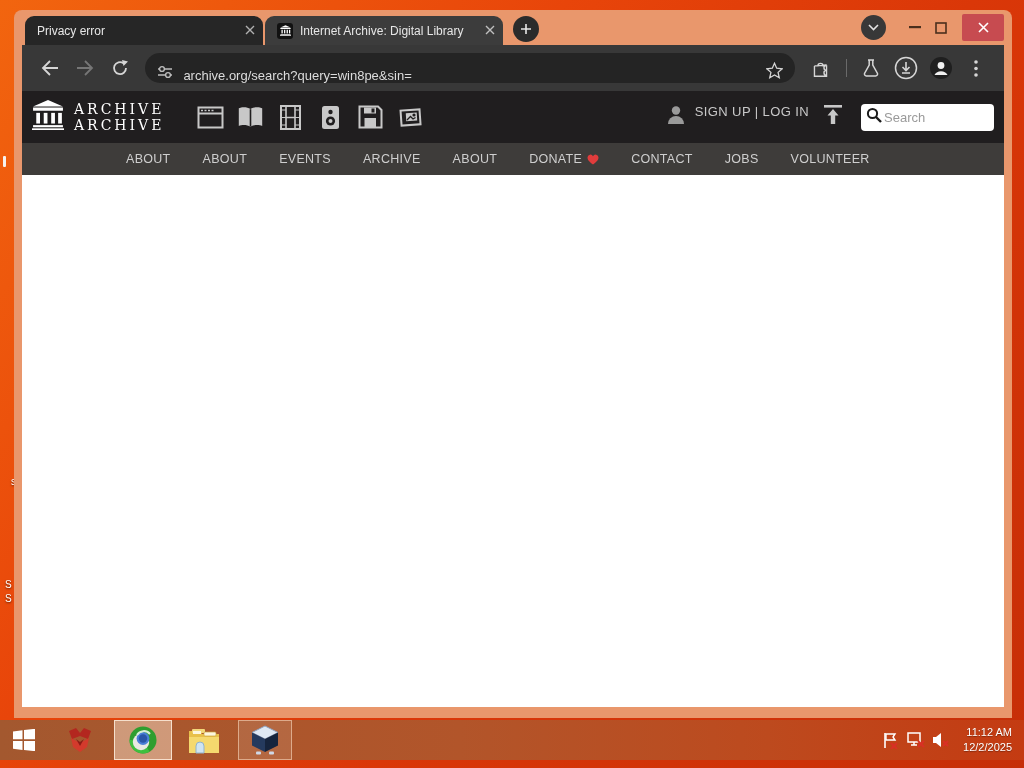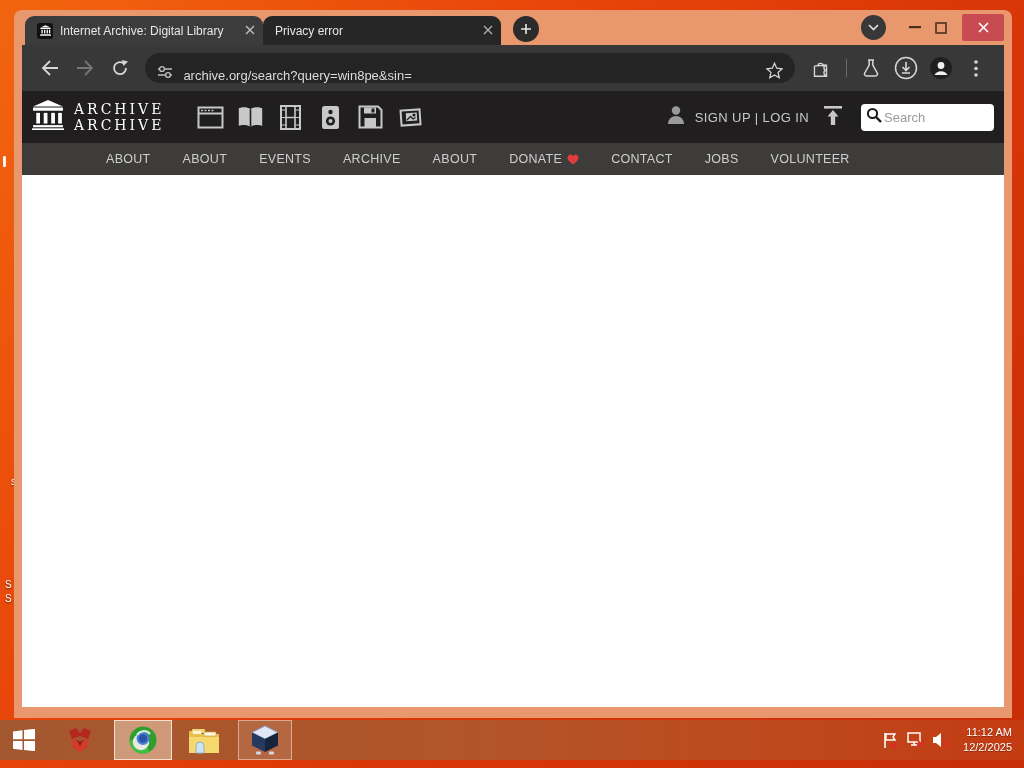--- a/index.html
+++ b/index.html
@@ -47,31 +47,31 @@
   .pill-star{margin-left:auto;}
   .tb-divider{width:1px;height:18px;background:#6a6a6a;margin:0 7px;}
 
   
   .ia-header{height:52px;background:#201e1f;display:flex;align-items:center;
     padding:0 10px;flex:0 0 auto;}
   .ia-title{margin-left:10px;color:#fff;font-family:"DejaVu Serif","Liberation Serif",serif;
     font-size:14px;letter-spacing:3px;line-height:1.15;}
   .media-icons{display:flex;align-items:center;margin-left:26px;}
   .media-icons .mi{width:40px;display:flex;justify-content:center;}
-  .ia-right{margin-left:auto;display:flex;align-items:center;}
+  .ia-right{margin-left:auto;display:flex;align-items:flex-start;}
   .signup{color:#c9c9c9;font-size:13px;letter-spacing:.4px;margin:0 14px 0 8px;}
   .searchbox{width:133px;height:27px;background:#fff;border-radius:4px;display:flex;
     align-items:center;padding:0 5px;margin-left:18px;}
   .searchbox input{border:none;outline:none;width:95px;font-size:13px;
     font-family:"Liberation Sans",sans-serif;color:#333;background:transparent;}
   .searchbox input::placeholder{color:#9a9a9a;}
 
   
   .ia-nav{height:32px;background:#3e3c3a;display:flex;align-items:center;
-    padding-left:68px;flex:0 0 auto;}
+    padding-left:88px;flex:0 0 auto;}
   .nav-item{color:#cfcfcf;font-size:12.5px;padding:0 16px;letter-spacing:.3px;
     display:flex;align-items:center;white-space:nowrap;}
   .nav-heart{margin-left:5px;display:flex;}
 
   .content{flex:1;background:#ffffff;}
 
   
   .taskbar{position:absolute;left:0;bottom:8px;width:1024px;height:40px;
     background:linear-gradient(90deg,#a3582f 0%,#b2552a 45%,#bd4a1e 75%,#c43b12 100%);
     display:flex;align-items:center;}
@@ -90,45 +90,45 @@
 <div class="desktop">
 
   <span class="edge-tick"></span>
   <span class="edge-letter" style="left:11px;top:477px">s</span>
   <span class="edge-letter" style="left:5px;top:580px">S</span>
   <span class="edge-letter" style="left:5px;top:594px">S</span>
 
   <div class="window">
 
     <div class="tabstrip">
+      <div class="tab inactive">
+        <span class="tab-title">Privacy error</span>
+        <span class="tab-close">
+          <svg width="10" height="10" viewBox="0 0 10 10">
+              <path d="M1 1 L9 9 M9 1 L1 9" stroke="#c9c9c9" stroke-width="1.4"></path>
+            </svg>
+        </span>
+      </div>
       <div class="tab active">
         <span class="favicon">
           <svg width="11" height="11" viewBox="0 0 30 28" fill="#fff">
             <polygon points="15,0 29,6 1,6"></polygon>
               <rect x="1" y="7" width="28" height="3"></rect>
             <rect x="4" y="12" width="3.5" height="10"></rect>
               <rect x="11" y="12" width="3.5" height="10"></rect>
             <rect x="18" y="12" width="3.5" height="10"></rect>
               <rect x="24.5" y="12" width="3.5" height="10"></rect>
             <rect x="1" y="23.5" width="28" height="2"></rect>
               <rect x="0" y="26.5" width="30" height="2"></rect>
           </svg>
         </span>
         <span class="tab-title">Internet Archive: Digital Library</span>
         <span class="tab-close">
           <svg width="10" height="10" viewBox="0 0 10 10">
               <path d="M1 1 L9 9 M9 1 L1 9" stroke="#d6d6d6" stroke-width="1.4"></path>
-            </svg>
-        </span>
-      </div>
-      <div class="tab inactive">
-        <span class="tab-title">Privacy error</span>
-        <span class="tab-close">
-          <svg width="10" height="10" viewBox="0 0 10 10">
-              <path d="M1 1 L9 9 M9 1 L1 9" stroke="#c9c9c9" stroke-width="1.4"></path>
             </svg>
         </span>
       </div>
       <div class="newtab">
         <svg width="12" height="12" viewBox="0 0 12 12">
             <path d="M6 1 V11 M1 6 H11" stroke="#e8e8e8" stroke-width="1.6"></path>
           </svg>
       </div>
 
       <div class="win-controls">

